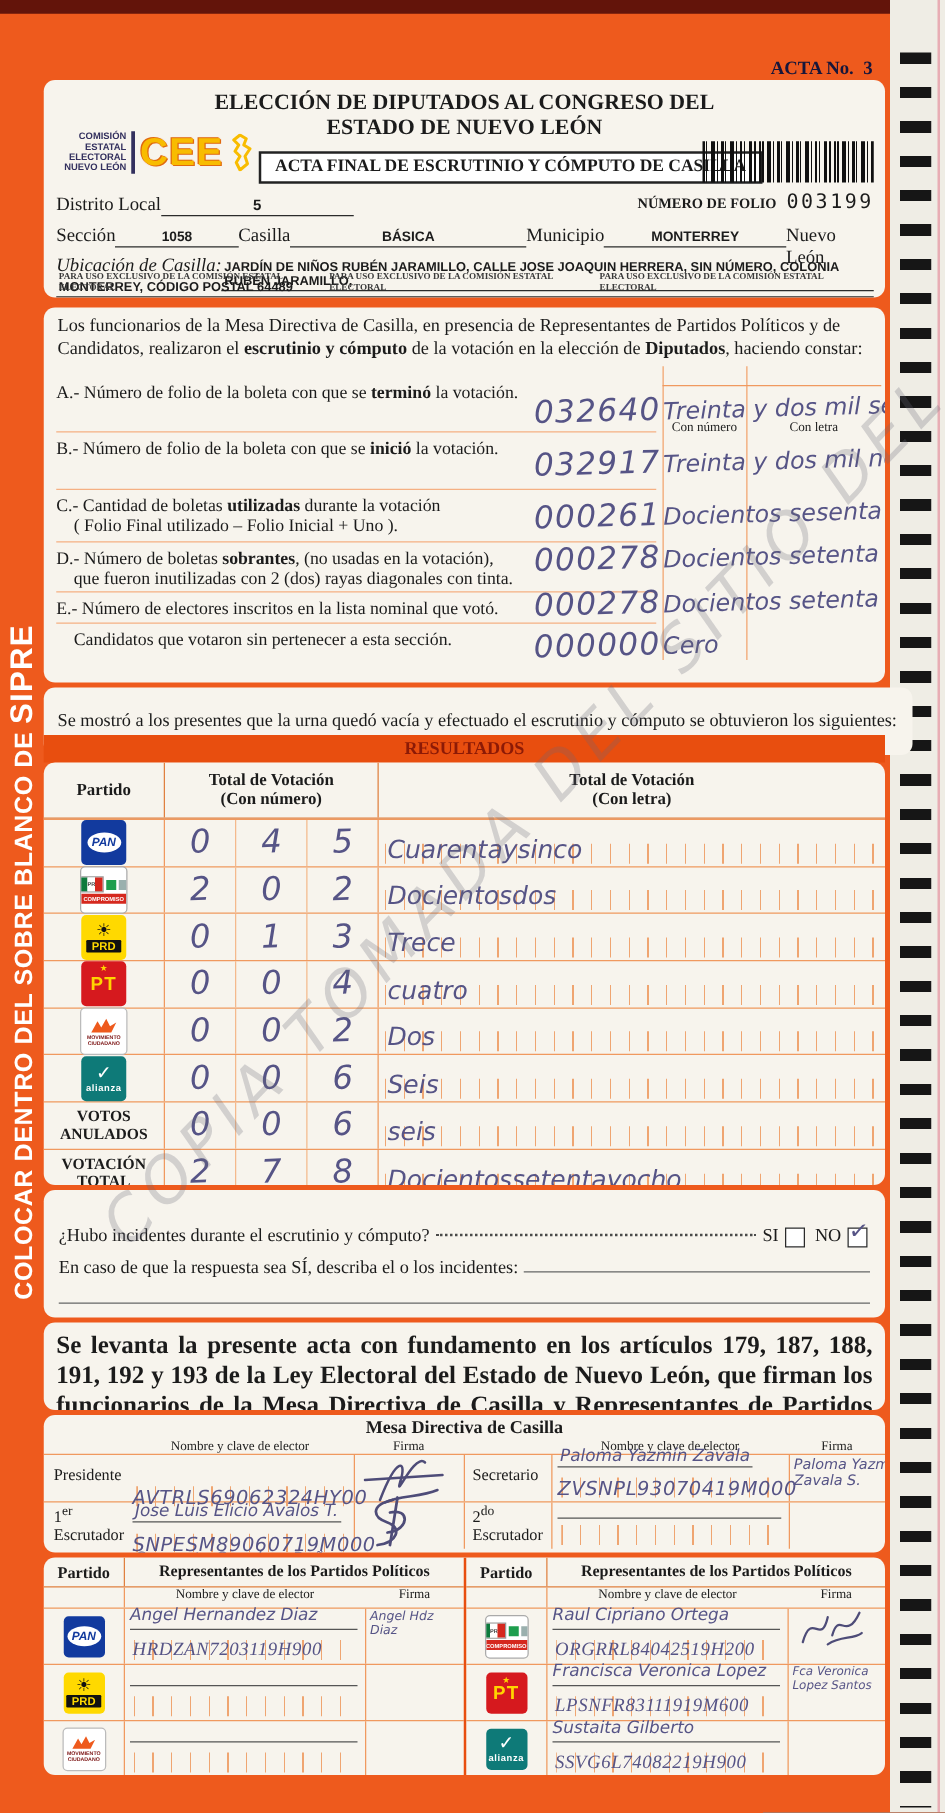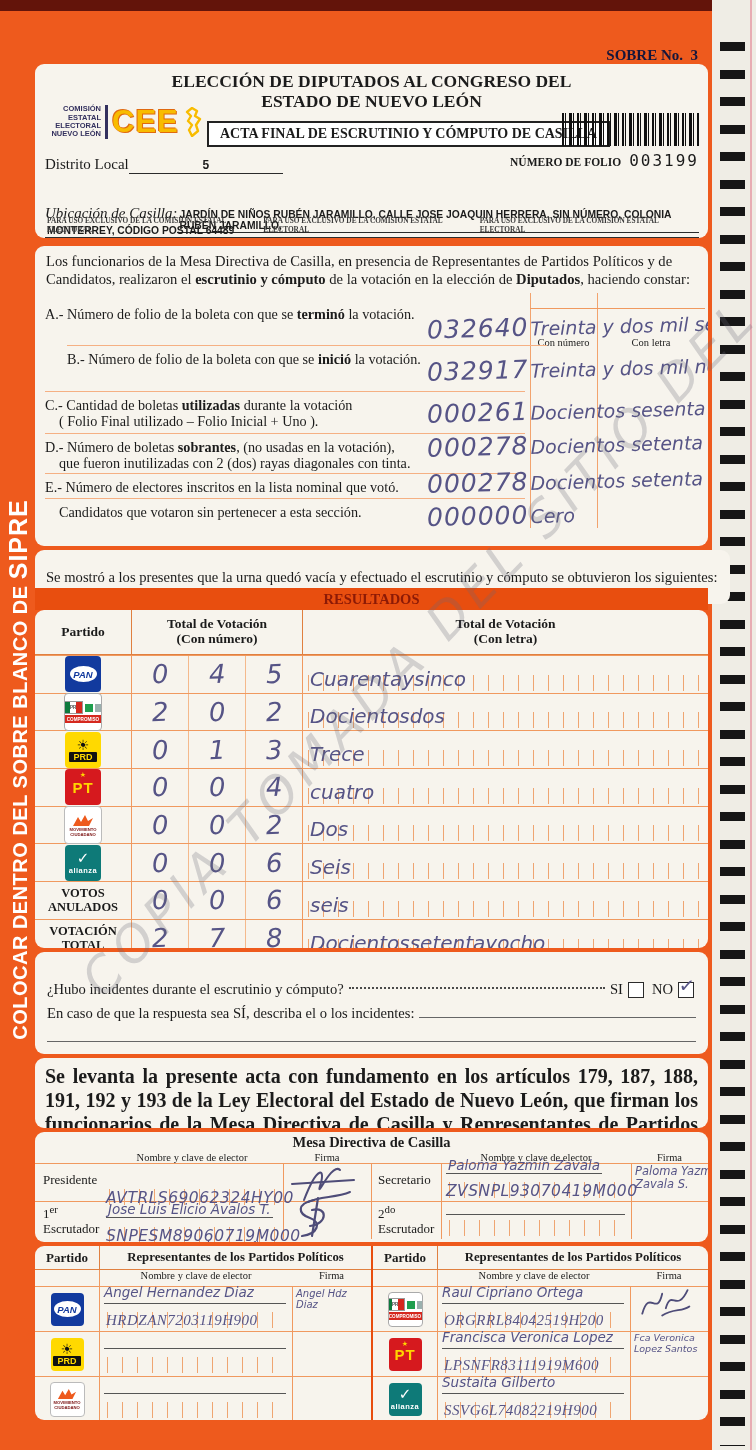--- a/index.html
+++ b/index.html
@@ -189,21 +189,21 @@
 <body>
 
 <div class="page">
   <div class="topbar"></div>
   <div class="filmstrip">
     <div class="film-dashes"></div>
     <div class="film-pink"></div>
   </div>
 
   <div class="acta-no">
-    <span>SOBRE No.</span>&nbsp;
+    <span>ACTA No.</span>&nbsp;
     <span>3</span>
   </div>
 
   <div class="sidetext">
     <span>COLOCAR DENTRO DEL SOBRE BLANCO DE </span><span class="sipre">SIPRE</span>
   </div>
 
   <div class="watermark">COPIA TOMADA DEL SITIO DEL SIPRE</div>
 
   <div class="panel p-head">
@@ -230,20 +230,29 @@
     <div class="folio">
       <span class="folio-label">NÚMERO DE FOLIO</span>
       <span class="folio-value">003199</span>
     </div>
 
     <div class="frow f-distrito">
       <span>Distrito Local</span>
       <span class="uline" style="width:150px;font-size:12px;">5</span>
     </div>
 
+    <div class="frow f-seccion">
+      <span>Sección</span>
+      <span class="uline" style="width:100px;">1058</span>
+      <span>Casilla</span>
+      <span class="uline" style="width:196px;">BÁSICA</span>
+      <span>Municipio</span>
+      <span class="uline" style="width:150px;">MONTERREY</span>
+      <span>Nuevo León</span>
+    </div>
 
     <div class="frow f-ubic">
       <span style="white-space:nowrap;font-style:italic;">Ubicación de Casilla:</span>
       <span class="uline grow" style="text-align:left;font-size:10.3px;">JARDÍN DE NIÑOS RUBÉN JARAMILLO, CALLE JOSE JOAQUIN HERRERA, SIN NÚMERO, COLONIA RUBÉN JARAMILLO,</span>
     </div>
     <div class="frow f-ubic2">
       <span class="uline grow" style="text-align:left;font-size:10.3px;">MONTERREY, CÓDIGO POSTAL 64489</span>
     </div>
 
     <div class="exclusive">
@@ -260,21 +269,21 @@
     <div class="ctable">
       <div class="vline" style="left:495px;"></div>
       <div class="vline" style="left:562px;"></div>
       <div class="chead" style="left:495px;width:67px;">Con número</div>
       <div class="chead" style="left:562px;width:108px;">Con letra</div>
       <div class="chead-rule"></div>
 
       <div class="citem first" style="top:8px;">
         <span>A.- Número de folio de la boleta con que se </span><b>terminó</b><span> la votación.</span>
       </div>
-      <div class="citem" style="top:52px;margin-left:22px;">
+      <div class="citem" style="top:52px;">
         <span>B.- Número de folio de la boleta con que se </span><b>inició</b><span> la votación.</span>
       </div>
       <div class="citem" style="top:98px;">
         <span>C.- Cantidad de boletas </span><b>utilizadas</b><span> durante la votación</span>
         <div class="cline2">( Folio Final utilizado – Folio Inicial + Uno ).</div>
       </div>
       <div class="citem" style="top:140px;">
         <span>D.- Número de boletas </span><b>sobrantes</b><span>, (no usadas en la votación),</span>
         <div class="cline2">que fueron inutilizadas con 2 (dos) rayas diagonales con tinta.</div>
       </div>

